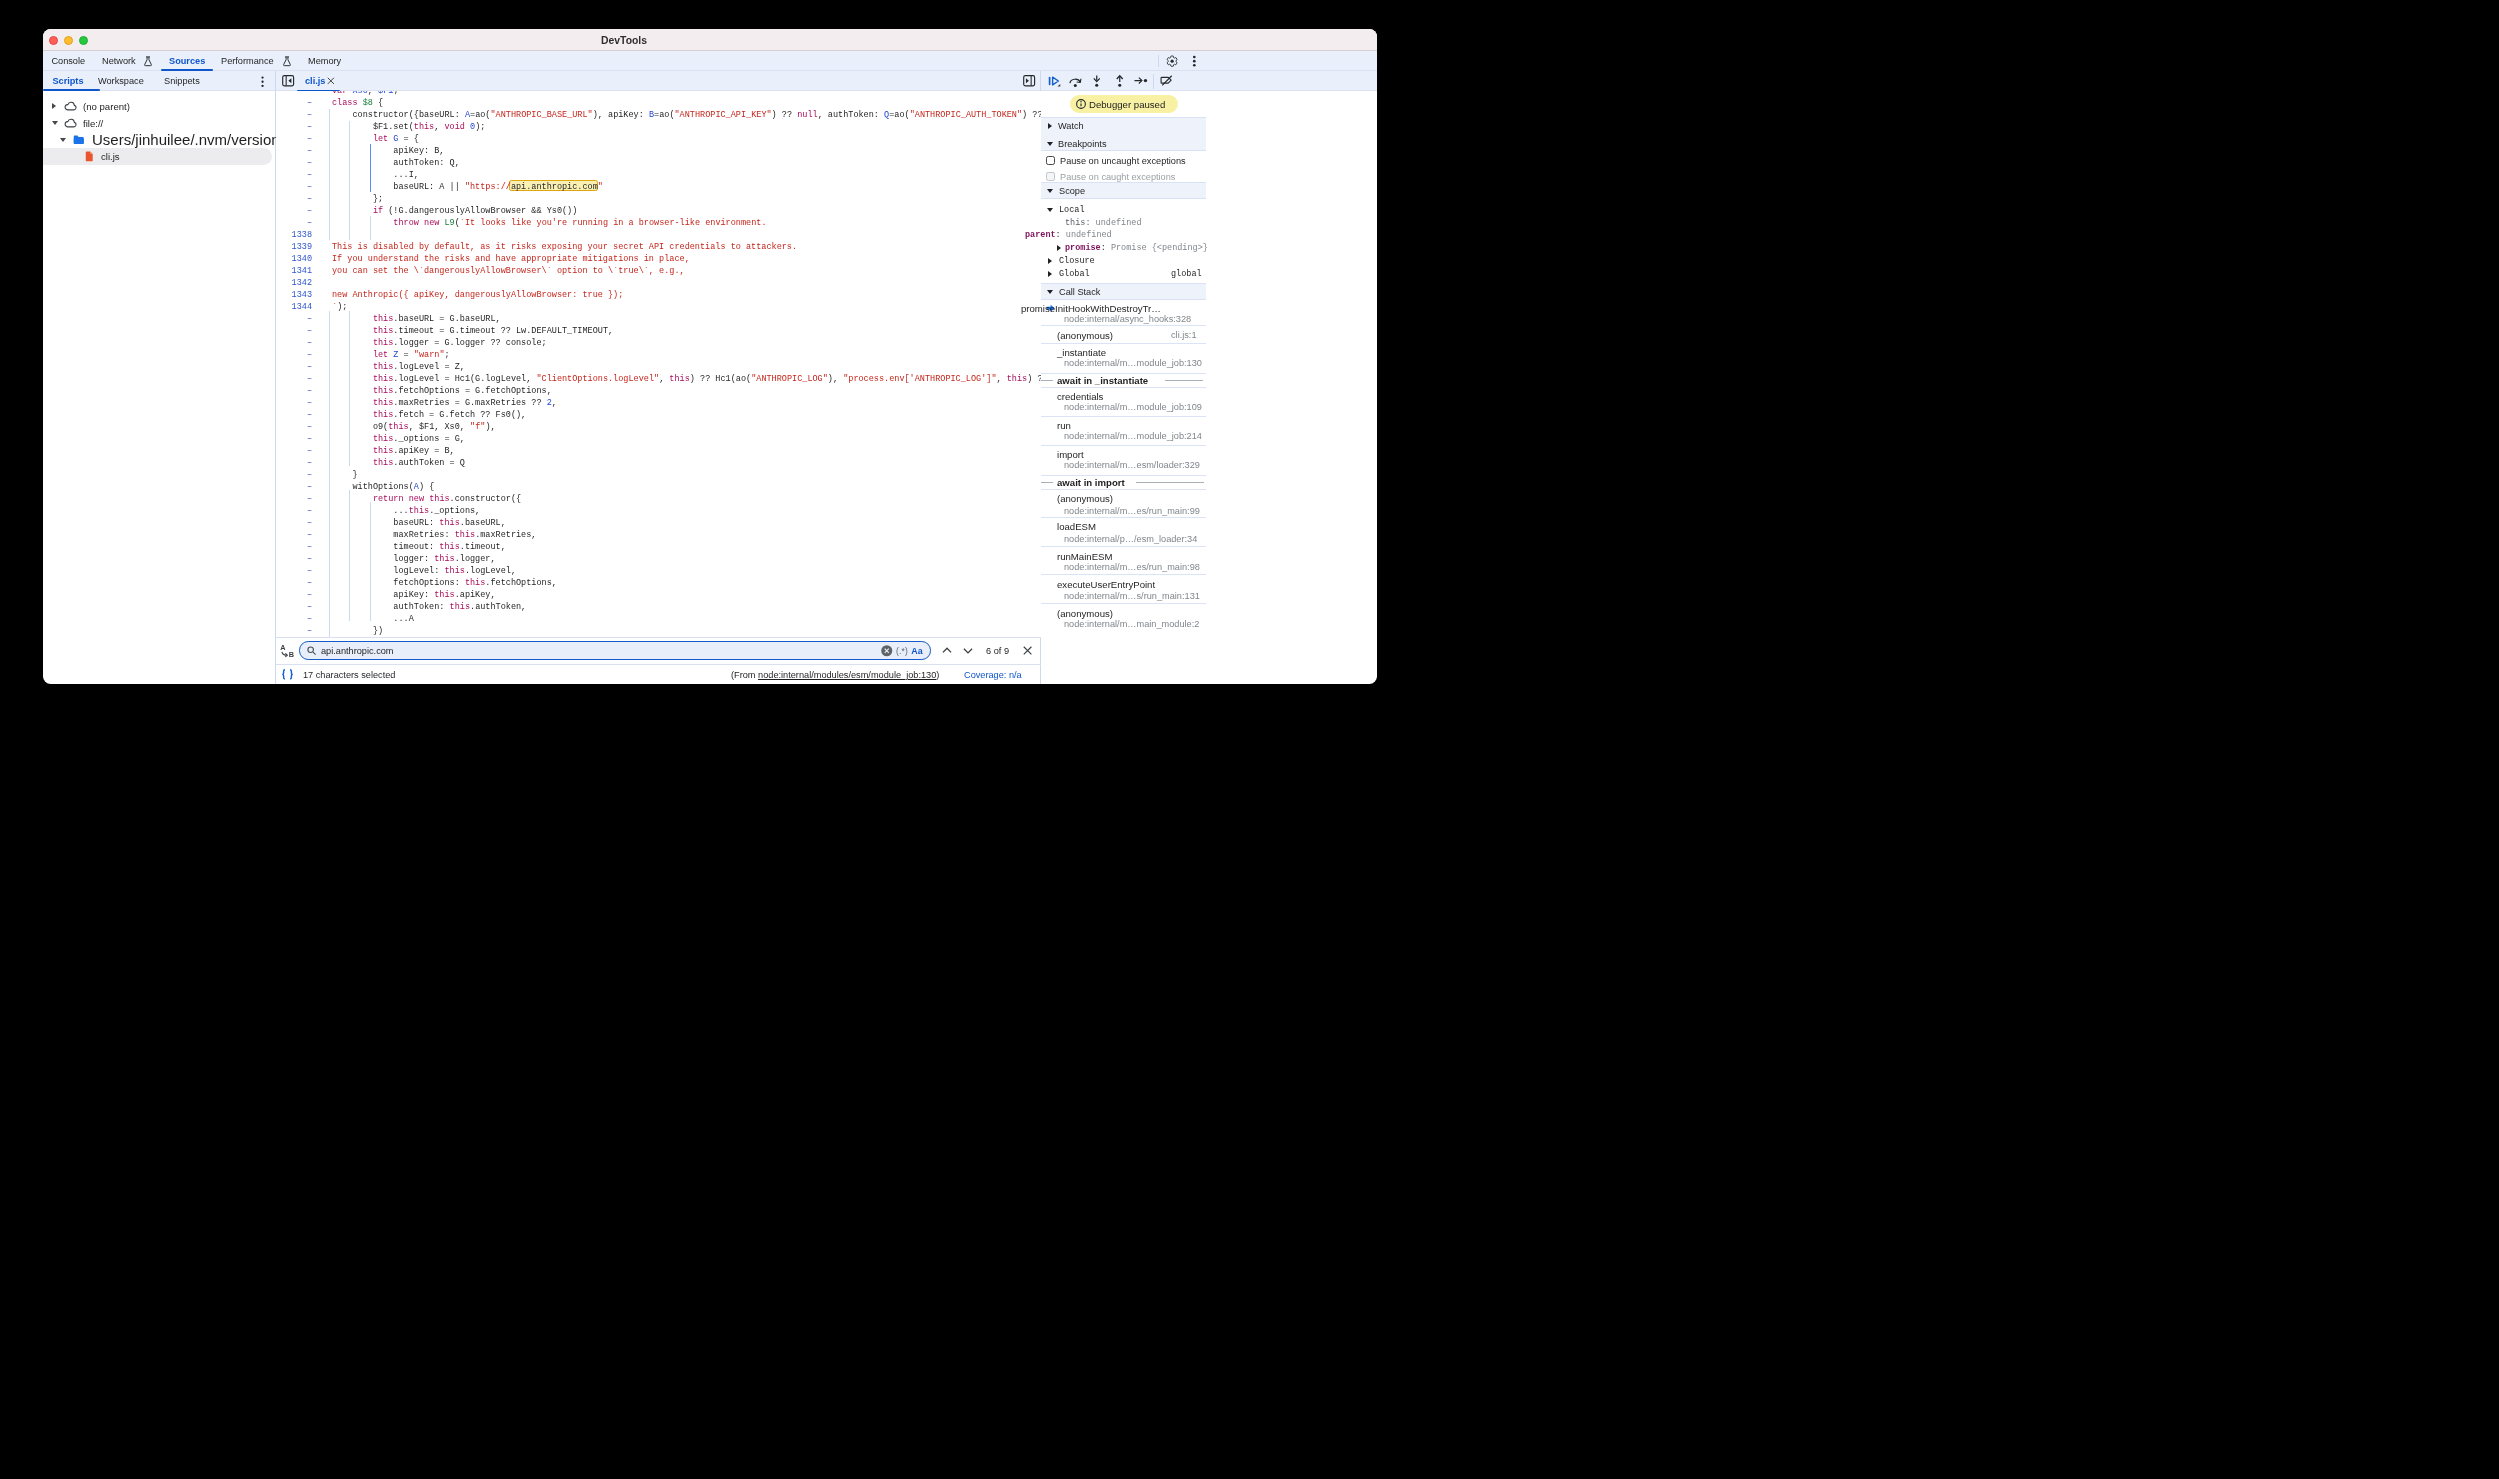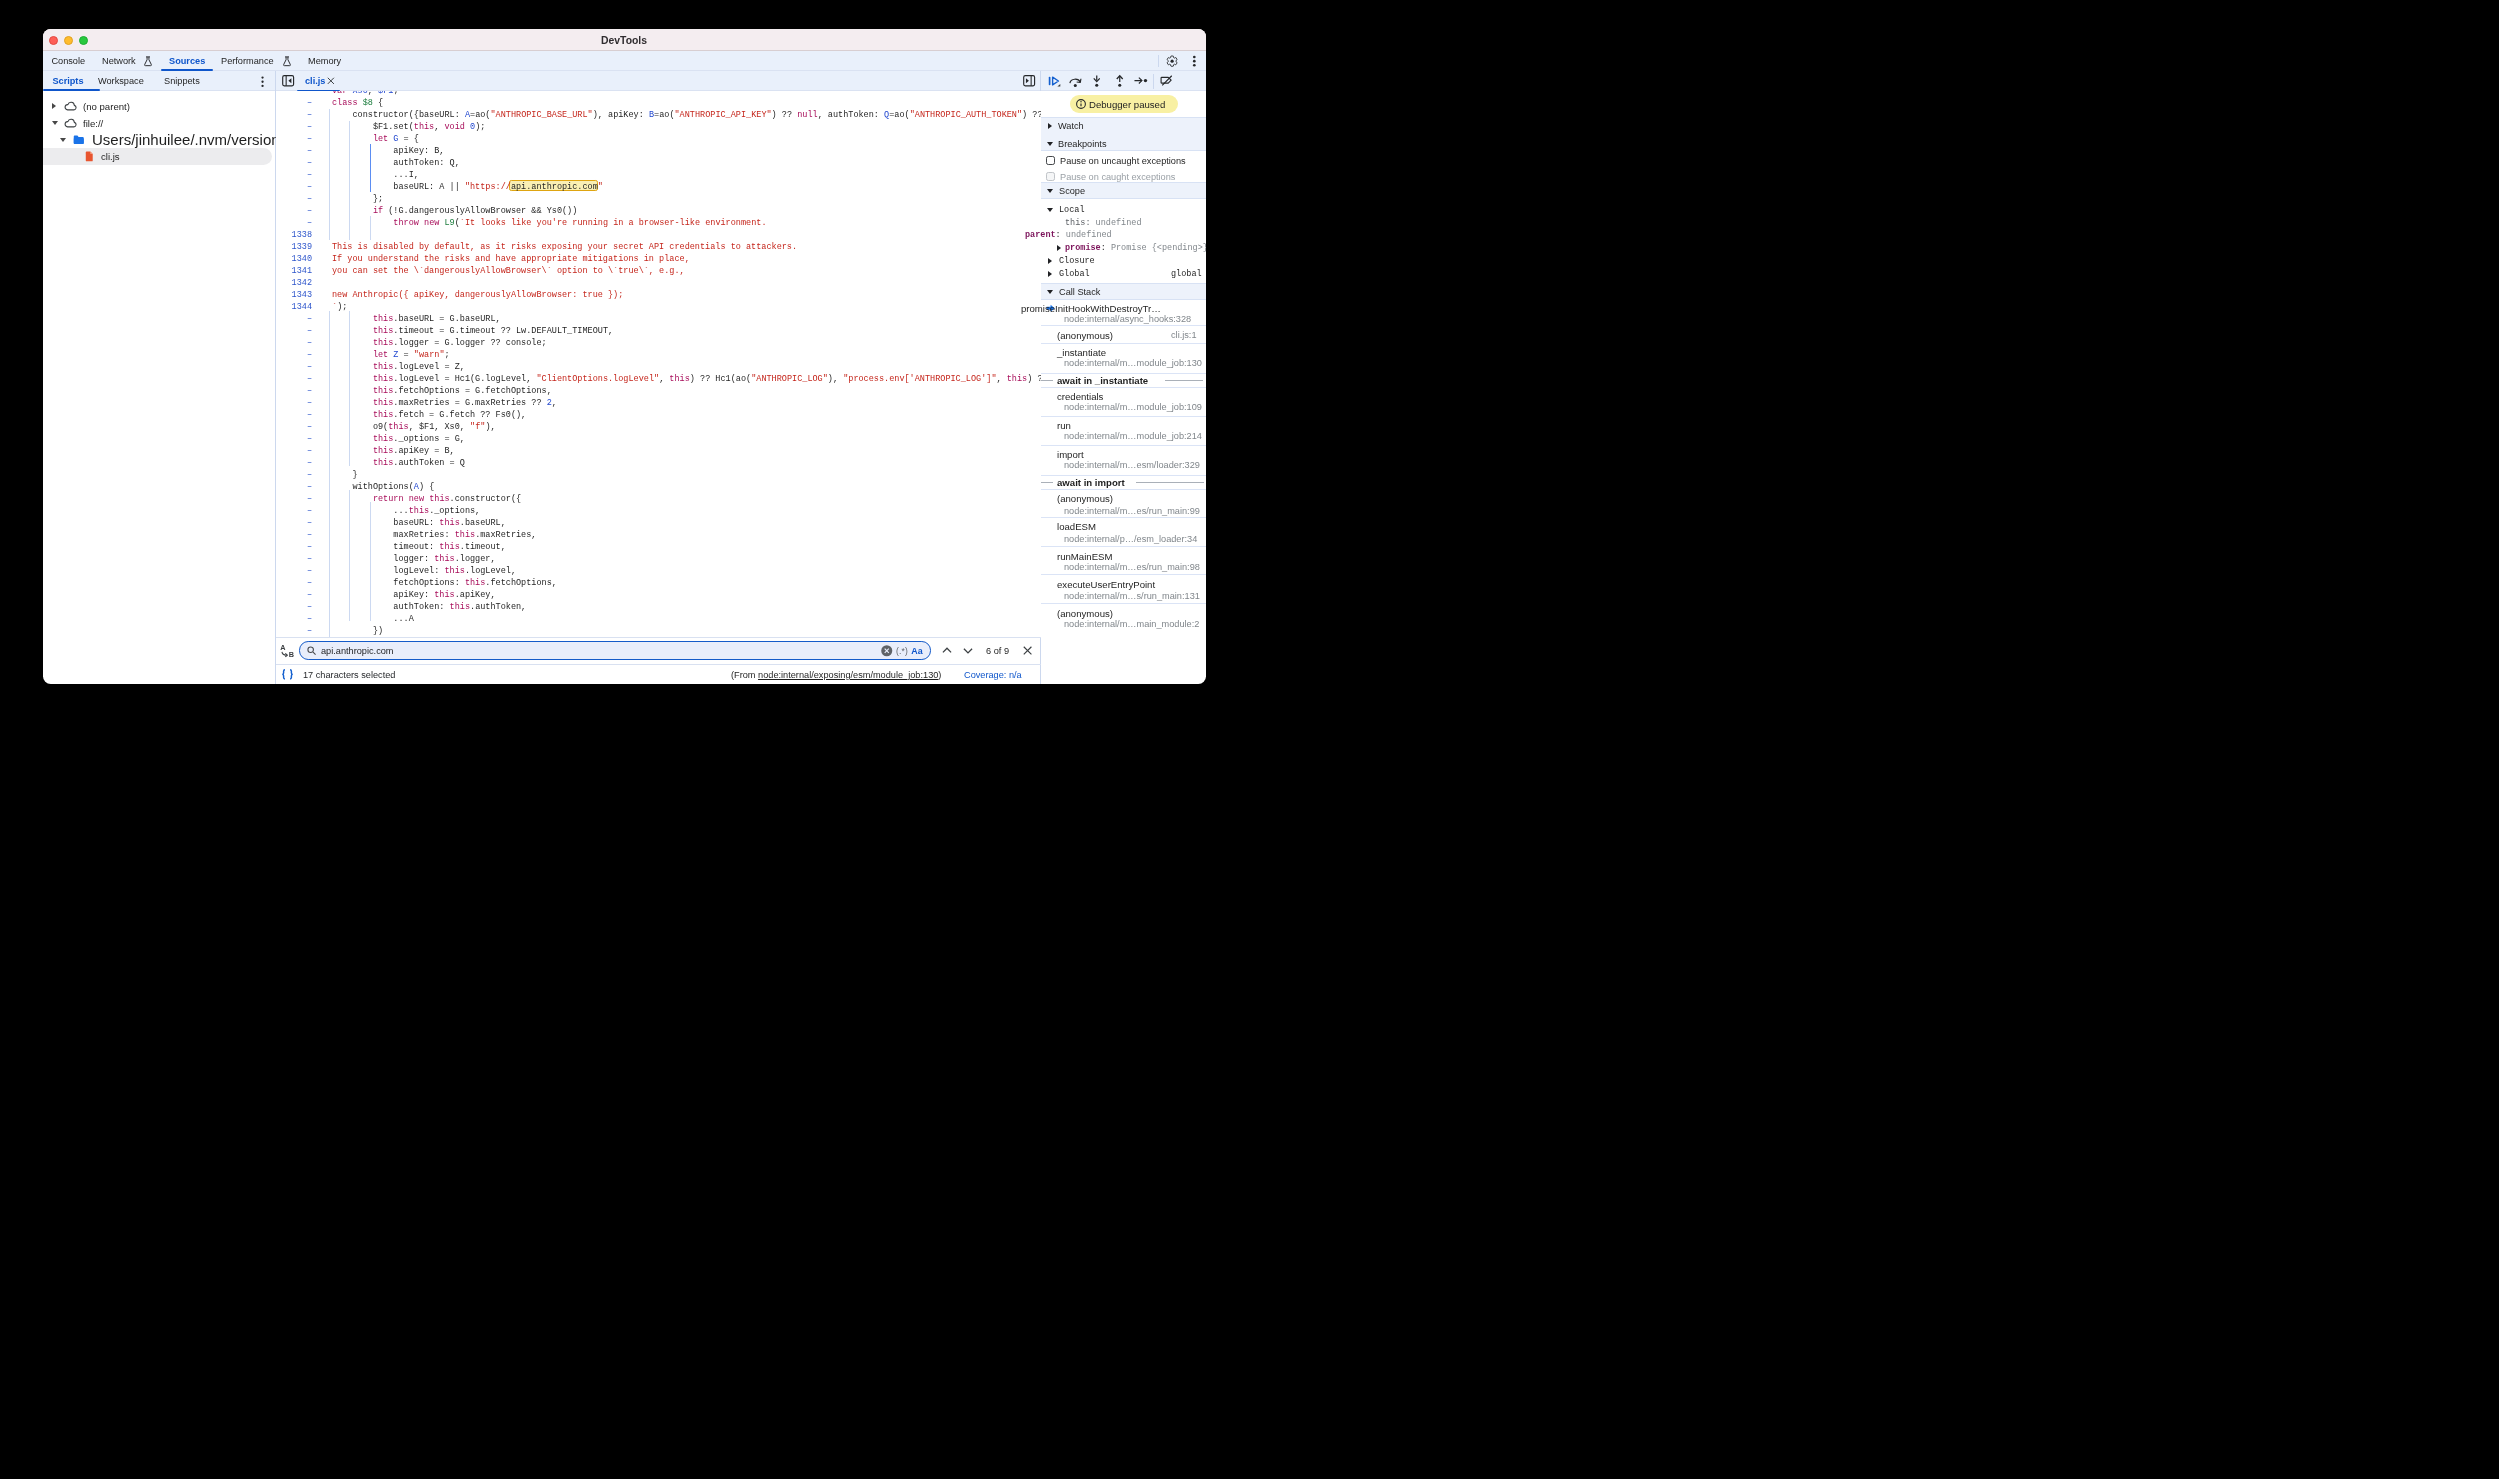--- a/index.html
+++ b/index.html
@@ -1,16 +1,16 @@
 <!DOCTYPE html>
 <html style="font-size:12.3px"><head><meta charset="utf-8"><style>
 *{margin:0;padding:0;box-sizing:border-box}
 html,body{width:1250px;height:740px;background:#000;overflow:hidden}
 body{font-family:"Liberation Sans",sans-serif;-webkit-font-smoothing:antialiased}
-#win{position:absolute;left:43px;top:29px;width:1163px;height:655px;background:#fff;border-radius:7.7px;overflow:hidden}
+#win{position:absolute;left:43px;top:29px;width:1334px;height:655px;background:#fff;border-radius:7.7px;overflow:hidden}
 .abs{position:absolute}
 .t{position:absolute;transform:translateY(-50%);white-space:nowrap;font-size:9.2px;color:#1f1f1f}
 .tc{position:absolute;transform:translate(-50%,-50%);white-space:nowrap;font-size:9.2px;color:#1f1f1f}
 .blue{color:#0f56cb}
 .hl{position:absolute;background:#0f56cb;height:2.3px;border-radius:1.2px}
 .mono{font-family:"Liberation Mono",monospace;font-size:8.5px}
 #titlebar{position:absolute;left:0;top:0;width:100%;height:22px;background:#f4edf0;border-bottom:0.8px solid #d8ced1}
 .light{position:absolute;top:6.5px;width:9.2px;height:9.2px;border-radius:50%}
 #toolbar{position:absolute;left:0;top:22px;width:100%;height:19.6px;background:#e9f0fb;border-bottom:0.8px solid #dae2f2}
 #subrow{position:absolute;left:0;top:42px;width:100%;height:20px;background:#e9f0fb;border-bottom:0.8px solid #dae2f2}
@@ -283,21 +283,21 @@
 <div class="t" style="left:943px;top:622px">6 of 9</div>
 <svg style="left:980px;top:617px" width="9.2" height="9.2" viewBox="0 0 12 12" stroke="#3c4043" stroke-width="1.5">
       <path d="M1 1 L11 11 M11 1 L1 11"></path>
     </svg>
 <div class="sep" style="left:233px;top:635px;width:765px;background:#d9e1f1"></div>
 <svg style="left:238px;top:640px" width="13" height="10.8" viewBox="0 0 17 14" fill="none" stroke="#1460cf" stroke-width="1.9">
       <path d="M5.2 1 Q3.4 1 3.4 2.8 V5.2 Q3.4 7 1.6 7 Q3.4 7 3.4 8.8 V11.2 Q3.4 13 5.2 13"></path>
       <path d="M11.8 1 Q13.6 1 13.6 2.8 V5.2 Q13.6 7 15.4 7 Q13.6 7 13.6 8.8 V11.2 Q13.6 13 11.8 13"></path>
     </svg>
 <div class="t" style="left:260px;top:646px;color:#26282b">17 characters selected</div>
-<div class="t" style="left:688px;top:646px;color:#1f1f1f">(From <span style="text-decoration:underline">node:internal/exposing/esm/module_job:130</span>)</div>
+<div class="t" style="left:688px;top:646px;color:#1f1f1f">(From <span style="text-decoration:underline">node:internal/modules/esm/module_job:130</span>)</div>
 <div class="t blue" style="left:921px;top:646px;font-weight:500">Coverage: n/a</div>
 <div class="abs" style="left:1027px;top:66px;width:108px;height:18px;background:#f8f0a3;border-radius:9.2px"></div>
 <svg style="left:1033px;top:70px" width="10" height="10" viewBox="0 0 13 13" fill="none">
       <circle cx="6.5" cy="6.5" r="5.7" stroke="#26282b" stroke-width="1.4"></circle>
       <line x1="6.5" y1="5.7" x2="6.5" y2="9.4" stroke="#26282b" stroke-width="1.5"></line>
       <circle cx="6.5" cy="3.6" r="0.95" fill="#26282b"></circle>
     </svg>
 <div class="t" style="left:1046px;top:75px;color:#232323;font-size:9.6px">Debugger paused</div>
 <div class="hdr" style="top:88px;height:34px;border-bottom:0.8px solid #d8e2f4"></div>
 <div class="tri-r" style="left:1005px;top:97px;border-left-color:#202124"></div>

